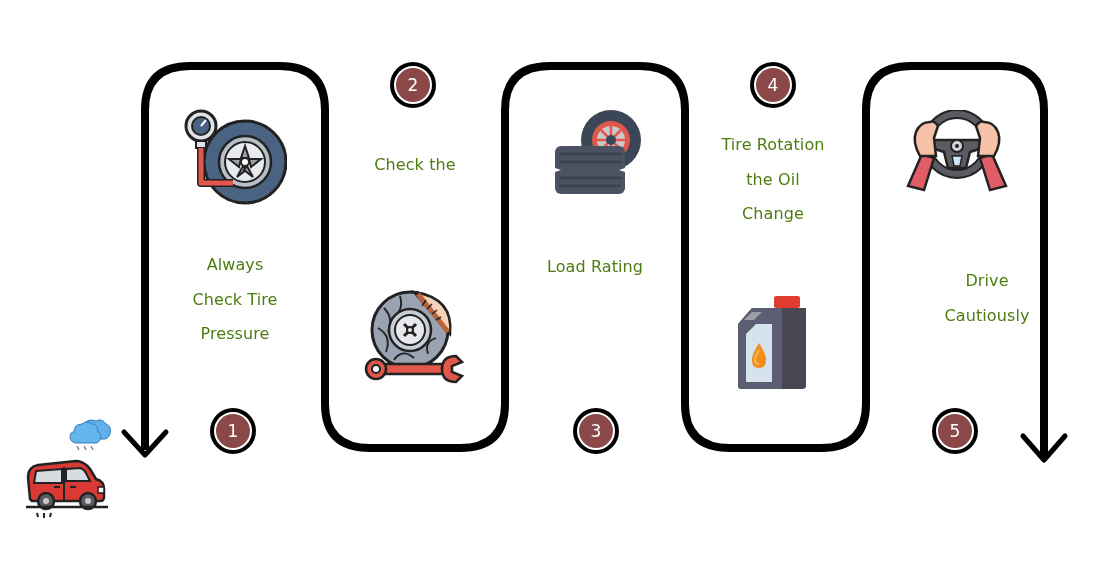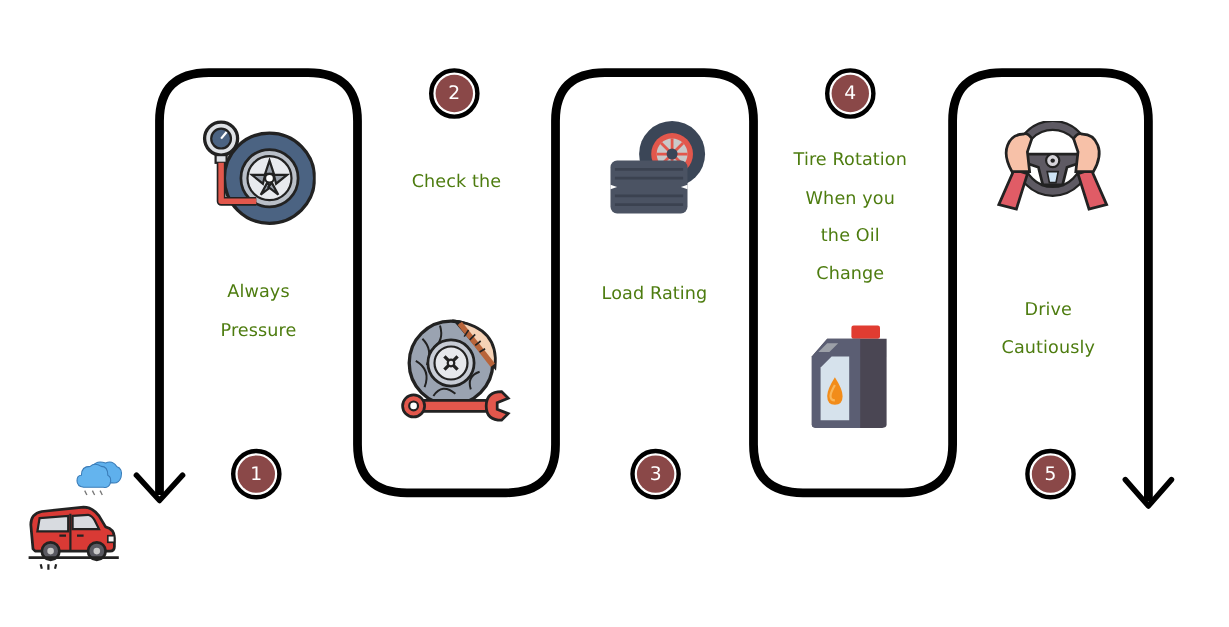--- a/index.html
+++ b/index.html
@@ -138,35 +138,35 @@
   <path d="M2 48 L84 48" stroke="#222" stroke-width="2.5"></path>
   <g stroke="#222" stroke-width="2">
       <path d="M13 54 L14 58"></path>
       <path d="M20 54 L20 59"></path>
       <path d="M27 54 L26 58"></path>
     </g>
 </svg>
 
 <div class="label" style="left:140px;top:248px;width:190px">
   <span>Always</span>
+  <span>Check Tire</span>
   <span>Pressure</span>
 </div>
 <div class="label" style="left:320px;top:148px;width:190px">
   <span>Check the</span>
 </div>
 <div class="label" style="left:497px;top:250px;width:196px">
   <span>Load Rating</span>
 </div>
 <div class="label" style="left:675px;top:128px;width:196px">
   <span>Tire Rotation</span>
-  <span>When you</span>
   <span>the Oil</span>
   <span>Change</span>
 </div>
-<div class="label" style="left:858px;top:264px;width:190px">
+<div class="label" style="left:892px;top:264px;width:190px">
   <span>Drive</span>
   <span>Cautiously</span>
 </div>
 
 <div class="badge" style="left:210px;top:408px">
     <div class="inner">1</div>
   </div>
 <div class="badge" style="left:390px;top:62px">
     <div class="inner">2</div>
   </div>

